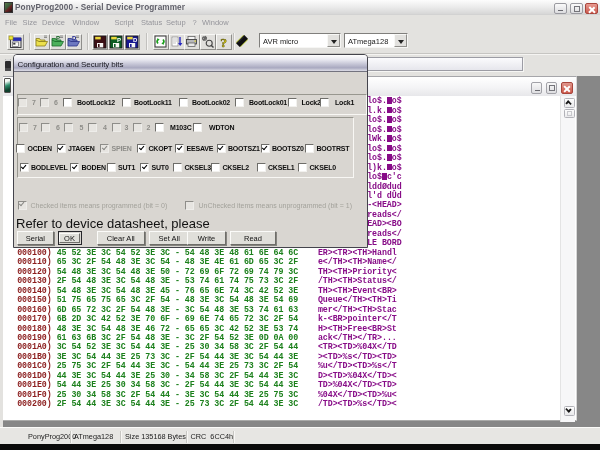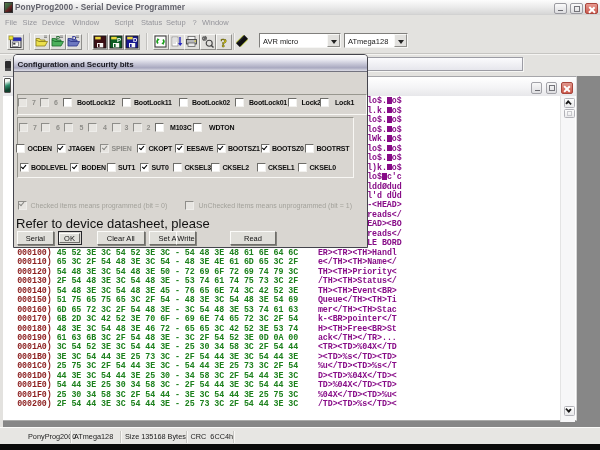--- a/index.html
+++ b/index.html
@@ -36,21 +36,21 @@
 .chev{position:absolute;left:1.6px;top:2.2px;width:5px;height:5px;border-left:2.2px solid #1a1a1a;border-top:2.2px solid #1a1a1a}
 .chup{transform:rotate(45deg) scale(1,.8)}
 .chdn{transform:rotate(225deg) scale(1,.8);top:0.2px}
 #hex{position:absolute;left:17.2px;top:96.3px;font-family:"Liberation Mono",monospace;font-size:8.3px;font-weight:700;line-height:9.47px;letter-spacing:-0.05px;white-space:pre}
 .hl .a{color:#8b1d1d}
 .hl .h{color:#1c801c}
 .hl .m{color:#870c87}
 .blk{display:inline-block;width:4.98px;height:6.5px;background:#870c87;vertical-align:-0.5px}
 #dlg{position:absolute;left:13px;top:54px;width:355px;height:193.5px;background:#d9d6d1;border:1px solid #44444c;border-radius:4px 4px 0 0}
 #dtitle{position:absolute;left:0;top:0;width:100%;height:17px;border-radius:3px 3px 0 0;background:linear-gradient(180deg,#ffffff,#e8e8f0 30%,#c8c8d8 55%,#a9a9c0 80%,#c4c4d4 90%,#dcdce6);border-bottom:1px solid #73737f}
-#dtitle span{position:absolute;left:3.5px;top:4.5px;font-size:8px;letter-spacing:-0.1px;font-weight:700;color:#17171f}
+#dtitle span{position:absolute;left:3.5px;top:4.5px;font-size:8px;letter-spacing:-0.1px;font-weight:400;color:#17171f}
 .panel{position:absolute;border:1px solid;border-color:#98978f #f8f7f4 #f8f7f4 #98978f}
 .cb{position:absolute;width:9px;height:9px;background:#fff;border:1px solid;border-color:#6e6d69 #f2f1ee #f2f1ee #6e6d69}
 .cb.dis{background:#e7e5e1;border-color:#8e8d89 #eeedea #eeedea #8e8d89}
 .ck{position:absolute;left:0.8px;top:0.8px;width:4.6px;height:2.6px;border-left:1.5px solid #000;border-bottom:1.5px solid #000;transform:rotate(-48deg)}
 .ck.g{border-color:#8a8986}
 .lb{position:absolute;font-size:7px;letter-spacing:-0.2px;font-weight:700;color:#0d0d0d;white-space:nowrap}
 .lb.gl{color:#8e8d89}
 .gtext{position:absolute;font-size:7px;color:#a3a29b;white-space:nowrap}
 .btn{position:absolute;top:176px;height:13.5px;background:#e0dfda;border:1px solid;border-color:#fbfbf9 #6e6d69 #6e6d69 #fbfbf9;box-shadow:1px 1px 0 #85847f;font-size:7.5px;color:#111;text-align:center}
 .btn span{position:relative;top:2px}
@@ -333,21 +333,21 @@
  <span class="gtext" style="left:16.5px;top:147px">Checked items means programmed (bit = 0)</span>
  <span class="cb dis" style="left:170.5px;top:145.5px"></span>
  <span class="gtext" style="left:184.5px;top:147px">UnChecked items means unprogrammed (bit = 1)</span>
  <span style="position:absolute;left:2px;top:160.5px;font-size:13px;color:#111">Refer to device datasheet, please</span>
  <div class="btn" style="left:2.7px;width:37.3px"><span>Serial</span></div>
  <div id="okwrap">
       <div class="btn"><span>OK</span></div>
     </div>
  <div class="btn" style="left:82.5px;width:48.5px"><span>Clear All</span></div>
  <div class="btn" style="left:134.5px;width:41.5px"><span>Set All</span></div>
- <div class="btn" style="left:162px;width:20px"><span>Write</span></div>
+ <div class="btn" style="left:173px;width:39px"><span>Write</span></div>
  <div class="btn" style="left:216px;width:46px"><span>Read</span></div>
 </div>
 <div id="statusbar" style="position:absolute;left:0;top:427px;width:600px;height:16.5px;background:#e7e6e3;border-top:1px solid #fbfbf9">
  <span class="st" style="left:28px">PonyProg2000</span>
  <span class="st" style="left:74px">ATmega128</span>
  <span class="st" style="left:125px">Size 135168 Bytes</span>
  <span class="st" style="left:190.5px">CRC&nbsp;&nbsp;6CC4h</span>
  <i class="stsep" style="left:70px"></i>
  <i class="stsep" style="left:120px"></i>
  <i class="stsep" style="left:186px"></i>

